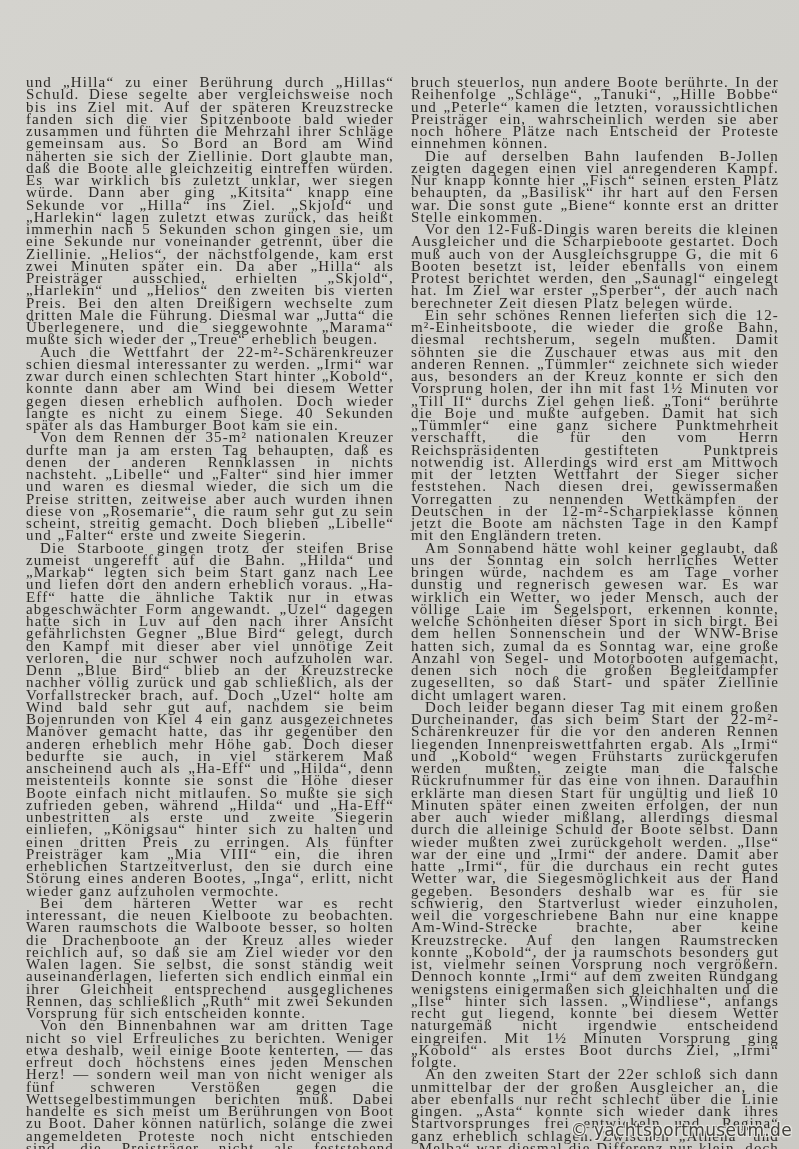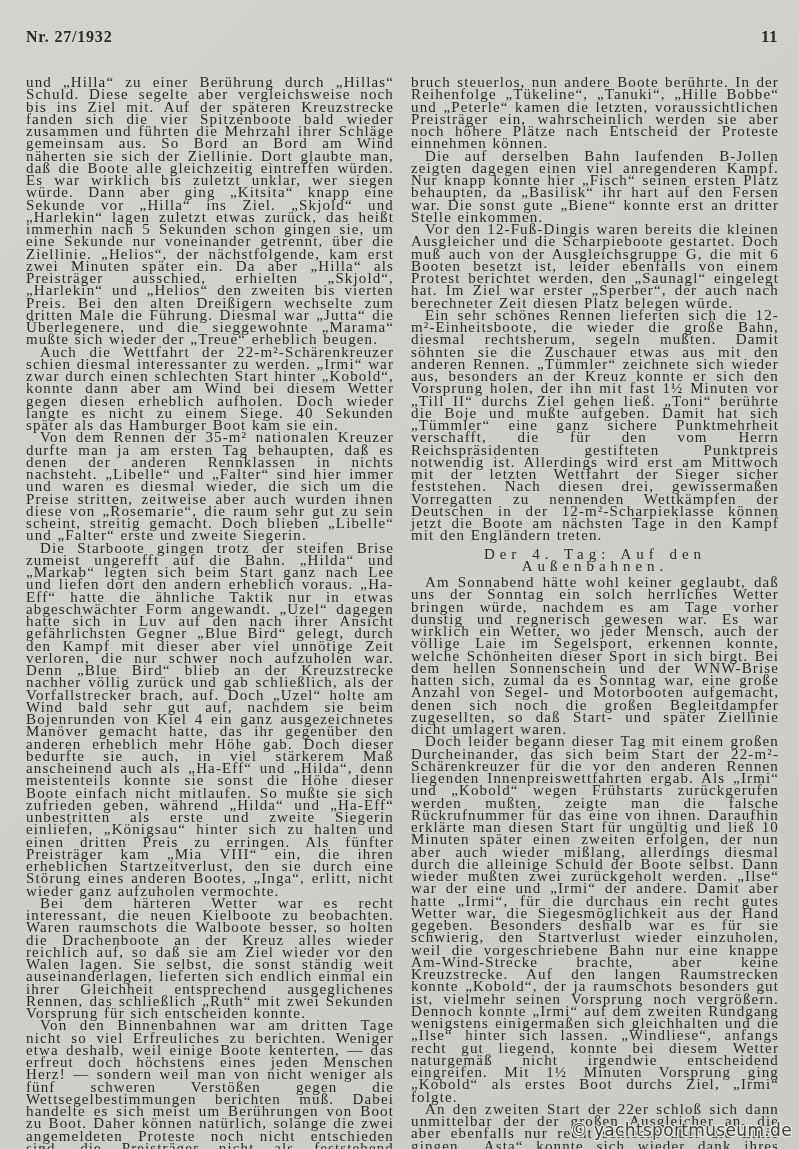--- a/index.html
+++ b/index.html
@@ -46,42 +46,37 @@
       -1px -1px 0 #e9e8e3, 1px -1px 0 #e9e8e3,
       -1px  1px 0 #e9e8e3, 1px  1px 0 #e9e8e3,
        0 0 3px #f2f1ec;
   }
 </style>
 </head>
 <body>
 
 <div class="page">
 
-  <div class="header-row">
-    <span class="issue">Nr. 27/1932</span>
-    <span class="pagenum">11</span>
-  </div>
 
   <div class="columns">
 
     <div class="col">
       <p class="cont">und „Hilla“ zu einer Berührung durch „Hillas“ Schuld. Diese segelte aber vergleichsweise noch bis ins Ziel mit. Auf der späteren Kreuzstrecke fanden sich die vier Spitzenboote bald wieder zusammen und führten die Mehrzahl ihrer Schläge gemeinsam aus. So Bord an Bord am Wind näherten sie sich der Ziellinie. Dort glaubte man, daß die Boote alle gleichzeitig eintreffen würden. Es war wirklich bis zuletzt unklar, wer siegen würde. Dann aber ging „Kitsita“ knapp eine Sekunde vor „Hilla“ ins Ziel. „Skjold“ und „Harlekin“ lagen zuletzt etwas zurück, das heißt immerhin nach 5 Sekunden schon gingen sie, um eine Sekunde nur voneinander getrennt, über die Ziellinie. „Helios“, der nächstfolgende, kam erst zwei Minuten später ein. Da aber „Hilla“ als Preisträger ausschied, erhielten „Skjold“, „Harlekin“ und „Helios“ den zweiten bis vierten Preis. Bei den alten Dreißigern wechselte zum dritten Male die Führung. Diesmal war „Jutta“ die Überlegenere, und die sieggewohnte „Marama“ mußte sich wieder der „Treue“ erheblich beugen.</p>
       <p>Auch die Wettfahrt der 22-m²-Schärenkreuzer schien diesmal interessanter zu werden. „Irmi“ war zwar durch einen schlechten Start hinter „Kobold“, konnte dann aber am Wind bei diesem Wetter gegen diesen erheblich aufholen. Doch wieder langte es nicht zu einem Siege. 40 Sekunden später als das Hamburger Boot kam sie ein.</p>
       <p>Von dem Rennen der 35-m² nationalen Kreuzer durfte man ja am ersten Tag behaupten, daß es denen der anderen Rennklassen in nichts nachsteht. „Libelle“ und „Falter“ sind hier immer und waren es diesmal wieder, die sich um die Preise stritten, zeitweise aber auch wurden ihnen diese von „Rosemarie“, die raum sehr gut zu sein scheint, streitig gemacht. Doch blieben „Libelle“ und „Falter“ erste und zweite Siegerin.</p>
       <p>Die Starboote gingen trotz der steifen Brise zumeist ungerefft auf die Bahn. „Hilda“ und „Markab“ legten sich beim Start ganz nach Lee und liefen dort den andern erheblich voraus. „Ha-Eff“ hatte die ähnliche Taktik nur in etwas abgeschwächter Form angewandt. „Uzel“ dagegen hatte sich in Luv auf den nach ihrer Ansicht gefährlichsten Gegner „Blue Bird“ gelegt, durch den Kampf mit dieser aber viel unnötige Zeit verloren, die nur schwer noch aufzuholen war. Denn „Blue Bird“ blieb an der Kreuzstrecke nachher völlig zurück und gab schließlich, als der Vorfallstrecker brach, auf. Doch „Uzel“ holte am Wind bald sehr gut auf, nachdem sie beim Bojenrunden von Kiel 4 ein ganz ausgezeichnetes Manöver gemacht hatte, das ihr gegenüber den anderen erheblich mehr Höhe gab. Doch dieser bedurfte sie auch, in viel stärkerem Maß anscheinend auch als „Ha-Eff“ und „Hilda“, denn meistenteils konnte sie sonst die Höhe dieser Boote einfach nicht mitlaufen. So mußte sie sich zufrieden geben, während „Hilda“ und „Ha-Eff“ unbestritten als erste und zweite Siegerin einliefen, „Königsau“ hinter sich zu halten und einen dritten Preis zu erringen. Als fünfter Preisträger kam „Mia VIII“ ein, die ihren erheblichen Startzeitverlust, den sie durch eine Störung eines anderen Bootes, „Inga“, erlitt, nicht wieder ganz aufzuholen vermochte.</p>
       <p>Bei dem härteren Wetter war es recht interessant, die neuen Kielboote zu beobachten. Waren raumschots die Walboote besser, so holten die Drachenboote an der Kreuz alles wieder reichlich auf, so daß sie am Ziel wieder vor den Walen lagen. Sie selbst, die sonst ständig weit auseinanderlagen, lieferten sich endlich einmal ein ihrer Gleichheit entsprechend ausgeglichenes Rennen, das schließlich „Ruth“ mit zwei Sekunden Vorsprung für sich entscheiden konnte.</p>
       <p>Von den Binnenbahnen war am dritten Tage nicht so viel Erfreuliches zu berichten. Weniger etwa deshalb, weil einige Boote kenterten, — das erfreut doch höchstens eines jeden Menschen Herz! — sondern weil man von nicht weniger als fünf schweren Verstößen gegen die Wettsegelbestimmungen berichten muß. Dabei handelte es sich meist um Berührungen von Boot zu Boot. Daher können natürlich, solange die zwei angemeldeten Proteste noch nicht entschieden sind, die Preisträger nicht als feststehend bezeichnet werden. Das Rennen selbst konnte ebenfalls nicht befriedigen, da man leider die falsche Bahn ausgewählt hatte, so daß keine vernünftige Kreuzstrecke herauskam. Beim Start waren „Anna“ und „Tükeline“ vorn. Ihnen gesellte sich bald „Tanuki“ und „Iris“ zu. „Moritz“ kam erst auf dem zweiten Kreuzgang in die Spitzengruppe, eroberte sich dort bald die Führerstellung, nachdem „Anna“, an erster Stelle liegend, hatte aufgeben müssen, da sie durch eigene Schuld mit „Moritz“ eine Kollision herbeigeführt hatte. Dieser hatte auch zum Schluß noch mit „Hella“, die diesmal sich wieder in besserer Form zeigte, eine Berührung beim Luvkampf. Es liegt Protest deshalb von seiten „Hellas“ vor, die dann zwei Sekunden nach „Moritz“ als zweite durchs Ziel lief. Auch gegen „Iris“, die 28 Sekunden später als dritter einkam, wird protestiert, da sie, nach einem Pinnen-</p>
     </div>
 
     <div class="col">
-      <p class="cont">bruch steuerlos, nun andere Boote berührte. In der Reihenfolge „Tükeline“, „Tanuki“, „Hille Bobbe“ und „Peterle“ kamen die letzten, voraussichtlichen Preisträger ein, wahrscheinlich werden sie aber noch höhere Plätze nach Entscheid der Proteste einnehmen können.</p>
+      <p class="cont">bruch steuerlos, nun andere Boote berührte. In der Reihenfolge „Schläge“, „Tanuki“, „Hille Bobbe“ und „Peterle“ kamen die letzten, voraussichtlichen Preisträger ein, wahrscheinlich werden sie aber noch höhere Plätze nach Entscheid der Proteste einnehmen können.</p>
       <p>Die auf derselben Bahn laufenden B-Jollen zeigten dagegen einen viel anregenderen Kampf. Nur knapp konnte hier „Fisch“ seinen ersten Platz behaupten, da „Basilisk“ ihr hart auf den Fersen war. Die sonst gute „Biene“ konnte erst an dritter Stelle einkommen.</p>
       <p>Vor den 12-Fuß-Dingis waren bereits die kleinen Ausgleicher und die Scharpieboote gestartet. Doch muß auch von der Ausgleichsgruppe G, die mit 6 Booten besetzt ist, leider ebenfalls von einem Protest berichtet werden, den „Saunagl“ eingelegt hat. Im Ziel war erster „Sperber“, der auch nach berechneter Zeit diesen Platz belegen würde.</p>
       <p>Ein sehr schönes Rennen lieferten sich die 12-m²-Einheitsboote, die wieder die große Bahn, diesmal rechtsherum, segeln mußten. Damit söhnten sie die Zuschauer etwas aus mit den anderen Rennen. „Tümmler“ zeichnete sich wieder aus, besonders an der Kreuz konnte er sich den Vorsprung holen, der ihn mit fast 1½ Minuten vor „Till II“ durchs Ziel gehen ließ. „Toni“ berührte die Boje und mußte aufgeben. Damit hat sich „Tümmler“ eine ganz sichere Punktmehrheit verschafft, die für den vom Herrn Reichspräsidenten gestifteten Punktpreis notwendig ist. Allerdings wird erst am Mittwoch mit der letzten Wettfahrt der Sieger sicher feststehen. Nach diesen drei, gewissermaßen Vorregatten zu nennenden Wettkämpfen der Deutschen in der 12-m²-Scharpieklasse können jetzt die Boote am nächsten Tage in den Kampf mit den Engländern treten.</p>
-      <p class="section-heading">Der 4. Tag: Auf den Außenbahnen.</p>
       <p>Am Sonnabend hätte wohl keiner geglaubt, daß uns der Sonntag ein solch herrliches Wetter bringen würde, nachdem es am Tage vorher dunstig und regnerisch gewesen war. Es war wirklich ein Wetter, wo jeder Mensch, auch der völlige Laie im Segelsport, erkennen konnte, welche Schönheiten dieser Sport in sich birgt. Bei dem hellen Sonnenschein und der WNW-Brise hatten sich, zumal da es Sonntag war, eine große Anzahl von Segel- und Motorbooten aufgemacht, denen sich noch die großen Begleitdampfer zugesellten, so daß Start- und später Ziellinie dicht umlagert waren.</p>
       <p>Doch leider begann dieser Tag mit einem großen Durcheinander, das sich beim Start der 22-m²-Schärenkreuzer für die vor den anderen Rennen liegenden Innenpreiswettfahrten ergab. Als „Irmi“ und „Kobold“ wegen Frühstarts zurückgerufen werden mußten, zeigte man die falsche Rückrufnummer für das eine von ihnen. Daraufhin erklärte man diesen Start für ungültig und ließ 10 Minuten später einen zweiten erfolgen, der nun aber auch wieder mißlang, allerdings diesmal durch die alleinige Schuld der Boote selbst. Dann wieder mußten zwei zurückgeholt werden. „Ilse“ war der eine und „Irmi“ der andere. Damit aber hatte „Irmi“, für die durchaus ein recht gutes Wetter war, die Siegesmöglichkeit aus der Hand gegeben. Besonders deshalb war es für sie schwierig, den Startverlust wieder einzuholen, weil die vorgeschriebene Bahn nur eine knappe Am-Wind-Strecke brachte, aber keine Kreuzstrecke. Auf den langen Raumstrecken konnte „Kobold“, der ja raumschots besonders gut ist, vielmehr seinen Vorsprung noch vergrößern. Dennoch konnte „Irmi“ auf dem zweiten Rundgang wenigstens einigermaßen sich gleichhalten und die „Ilse“ hinter sich lassen. „Windliese“, anfangs recht gut liegend, konnte bei diesem Wetter naturgemäß nicht irgendwie entscheidend eingreifen. Mit 1½ Minuten Vorsprung ging „Kobold“ als erstes Boot durchs Ziel, „Irmi“ folgte.</p>
       <p>An den zweiten Start der 22er schloß sich dann unmittelbar der der großen Ausgleicher an, die aber ebenfalls nur recht schlecht über die Linie gingen. „Asta“ konnte sich wieder dank ihres Startvorsprunges frei entwickeln und „Regina“ ganz erheblich schlagen. Zwischen „Athena“ und „Melba“ war diesmal die Differenz nur klein, doch zeigte sich die Bremer Yacht wieder überlegen. Ebenso konnte „Kaptain Harm“, diesmal allerdings nur nach berechneter Zeit, seinen einzigen Konkurrenten schlagen, obwohl dieser, „Lilly“, noch im letzten Augenblick die Ziellinie hatte eher erreichen können. Bei derselben Ausgleichsgruppe kam auch „Vaterland“ zu einem Sieg über „Seeburg“, die sonst gerade in den Vorregatten alle Preise gemacht hatte. Das Rennen der 60 m² nationalen Kreuzer beginnt langsam an Interesse zu verlieren, da sich die Überlegenheit auch am vierten Tag als zu groß gegenüber den anderen erwies. Diese lieferten sich dann dafür einen Extrakampf um den für sie einzig erstrebbaren zweiten Preis. „Leuchtkäfer“ ließ hierbei die sonst gut liegende „Zikade“ hinter sich.</p>
     </div>
 
   </div>
 
   <div class="watermark">© yachtsportmuseum.de</div>
 
 </div>

